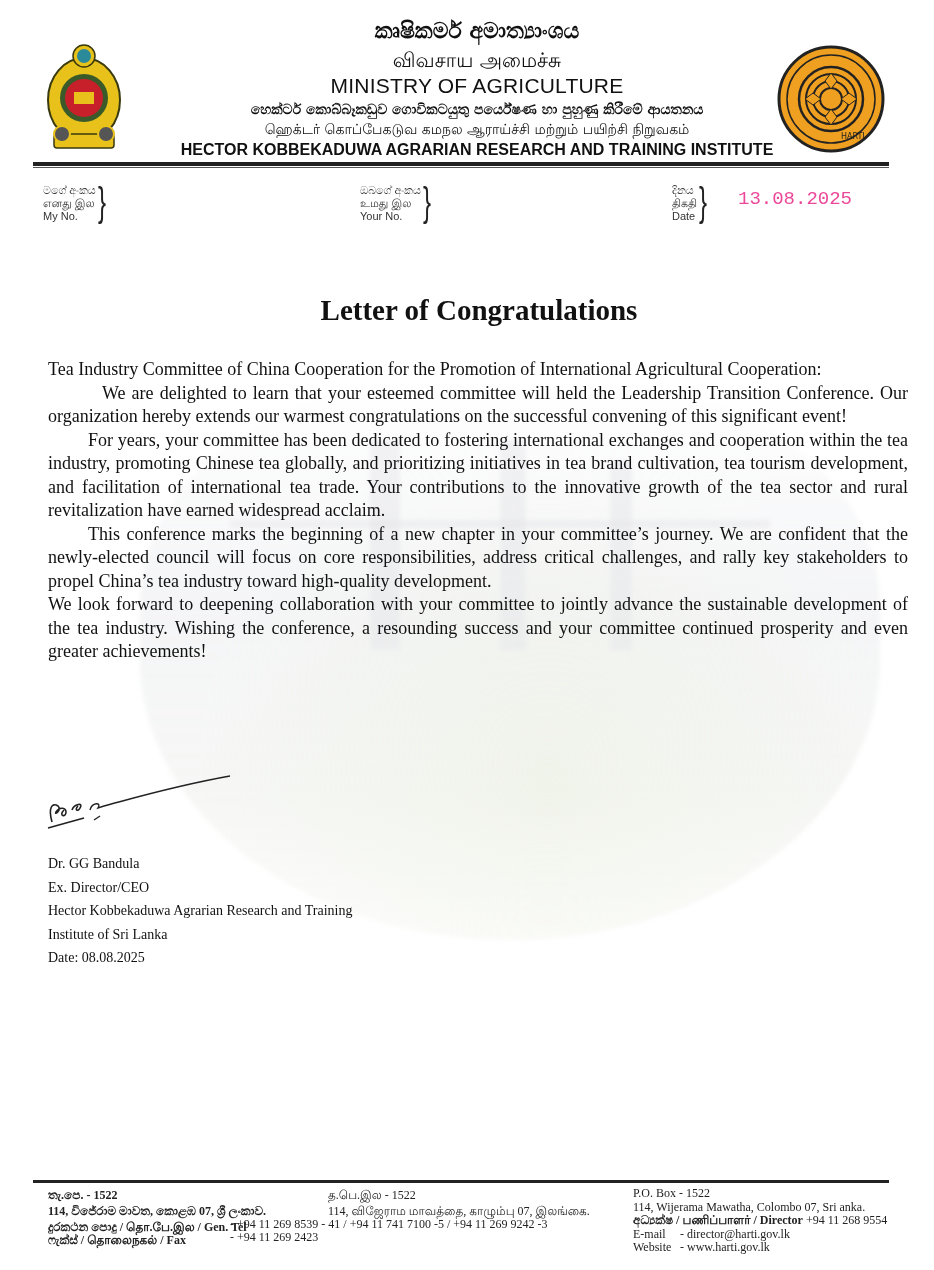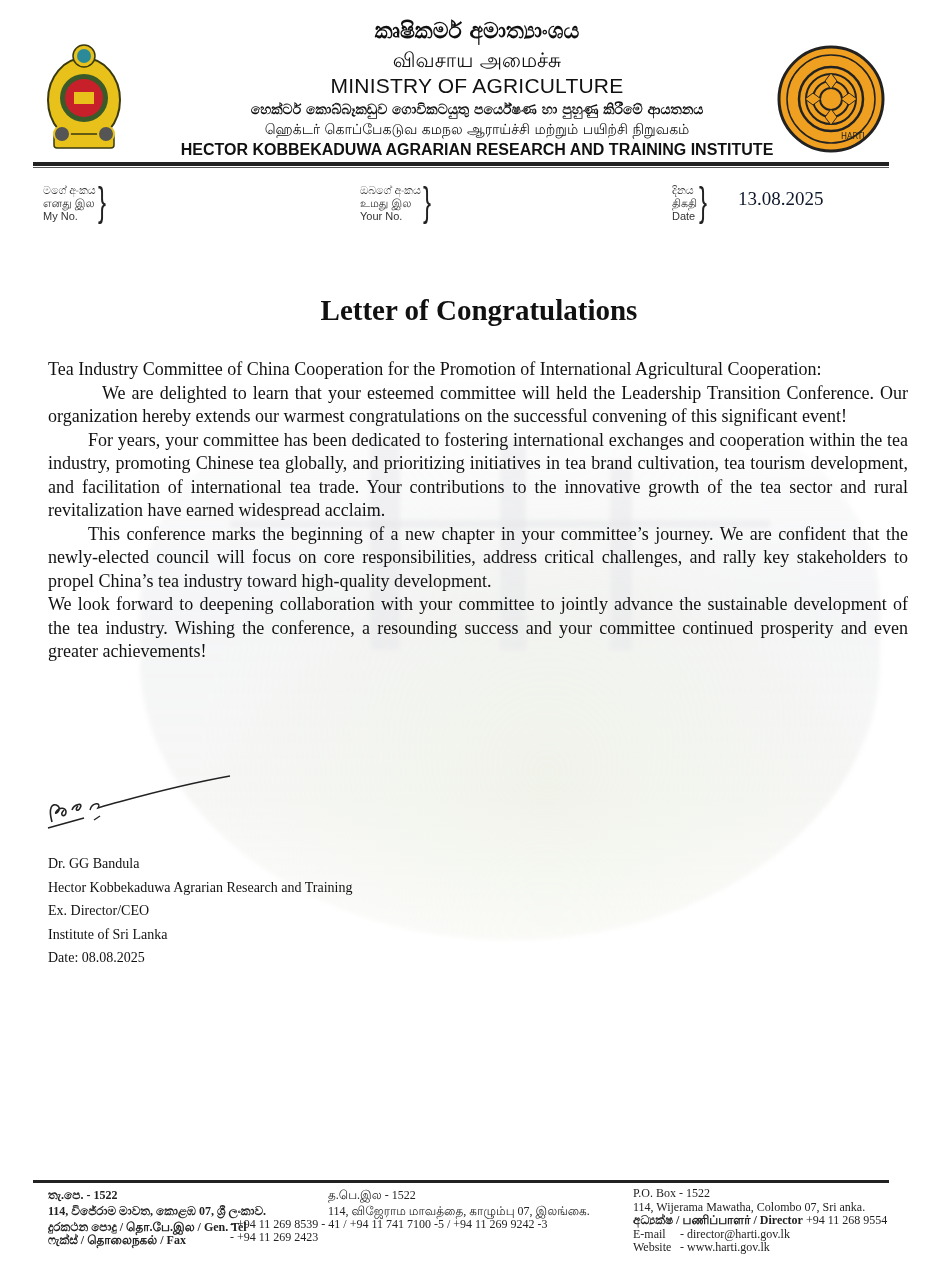--- a/index.html
+++ b/index.html
@@ -27,21 +27,21 @@
     .hdr-rule { position: absolute; left: 33px; top: 162px; width: 856px; height: 4px; background: #222; }
     .hdr-rule2 { position: absolute; left: 33px; top: 167px; width: 856px; height: 1px; background: #555; }
 
     
     .ref { position: absolute; top: 184px; font-family: "Liberation Sans", sans-serif; font-size: 11px; line-height: 13px; color: #333; }
     .ref .labels { display: inline-block; vertical-align: top; }
     .ref .brace { display: inline-block; vertical-align: top; font-size: 40px; line-height: 36px; font-weight: 200; margin-left: 2px; color: #222; transform: scaleX(0.6); transform-origin: left; }
     .ref-my { left: 43px; }
     .ref-your { left: 360px; }
     .ref-date { left: 672px; }
-    .date-val { position: absolute; left: 738px; top: 188px; font-size: 19px; font-family: Liberation Serif, serif; color: #0f172a; }
+    .date-val { position: absolute; left: 738px; top: 188px; font-size: 19px; font-family: Liberation Mono, monospace; color: #ec4899; }
 
     
     .title { position: absolute; left: 0; width: 958px; top: 294px; text-align: center; font-size: 29px; font-weight: bold; font-family: "Liberation Serif", serif; }
 
     
     .body { position: absolute; left: 48px; top: 358px; width: 860px; font-size: 18px; line-height: 23.5px; font-family: "Liberation Serif", serif; }
     .body p { margin: 0; text-align: justify; }
     .body .indent { text-indent: 40px; }
     .body .indent2 { text-indent: 54px; }
 
@@ -140,22 +140,22 @@
 
 <svg class="signature" viewBox="0 0 190 60">
   <path d="M4 56 L40 46 M8 50 C4 36, 8 30, 14 34 C18 38, 10 44, 12 40 C16 34, 22 36, 22 40 C22 46, 14 44, 20 38" stroke="#222" stroke-width="1.6" fill="none"></path>
   <path d="M28 38 C30 32, 40 30, 36 36 C34 40, 30 38, 34 34" stroke="#222" stroke-width="1.6" fill="none"></path>
   <path d="M46 38 C48 30, 58 30, 54 36 L60 34 C90 26, 130 14, 186 4" stroke="#222" stroke-width="1.4" fill="none"></path>
   <path d="M56 44 L50 48" stroke="#222" stroke-width="1.4" fill="none"></path>
 </svg>
 
 <div class="sig-block">
   <div>Dr. GG Bandula</div>
+  <div>Ex. Director/CEO</div>
   <div>Hector Kobbekaduwa Agrarian Research and Training</div>
-  <div>Ex. Director/CEO</div>
   <div>Institute of Sri Lanka</div>
   <div>Date: 08.08.2025</div>
 </div>
 
 <div class="ftr-rule"></div>
 
 <div class="ftr" style="left:48px; top:1189px;">
   <div><b>තැ.පෙ. - 1522</b></div>
   <div style="margin-top:3px;"><b>114, විජේරාම මාවත, කොළඹ 07, ශ්‍රී ලංකාව.</b></div>
   <div style="margin-top:3px;"><b>දුරකථන පොදු / தொ.பே.இல / Gen. Tel</b></div>

